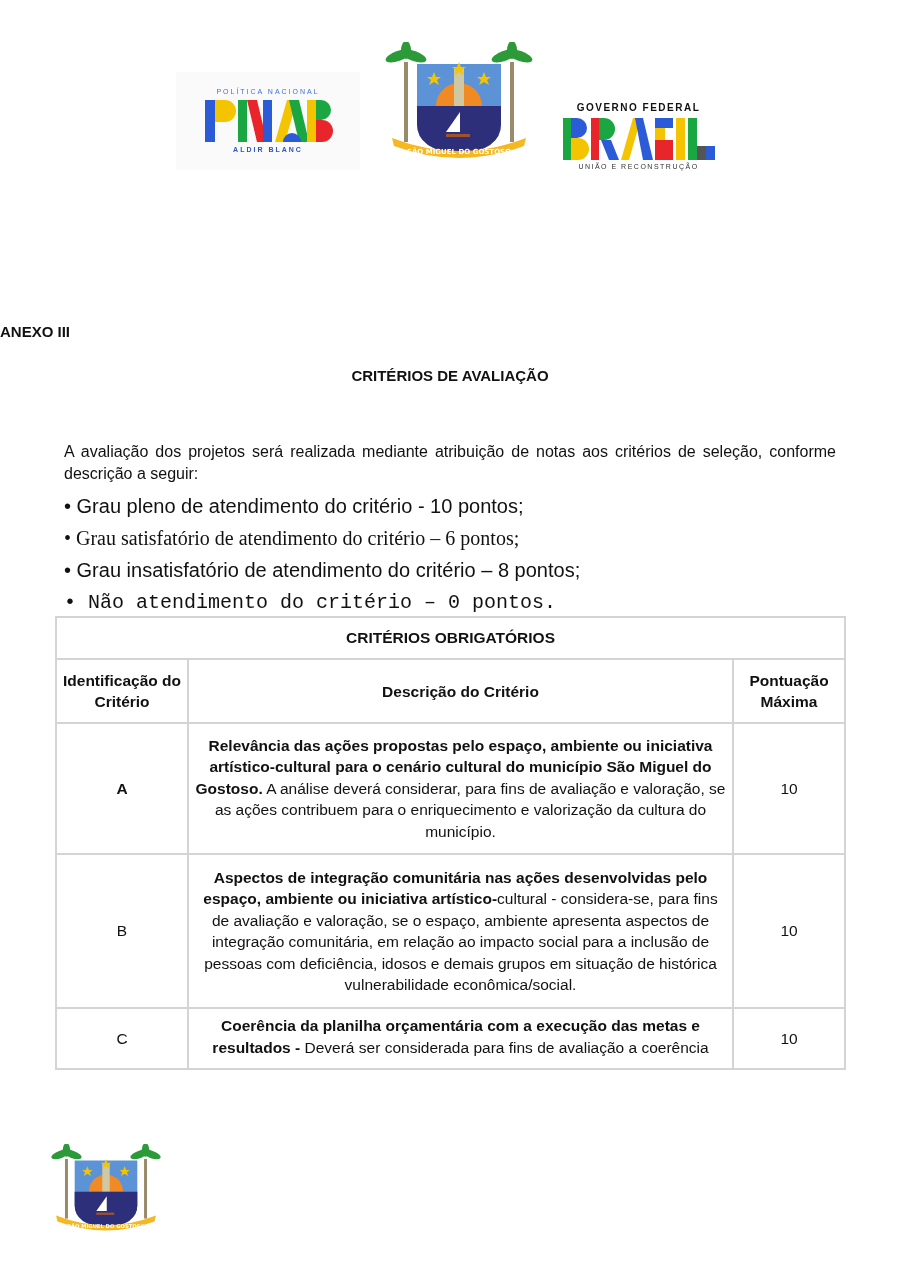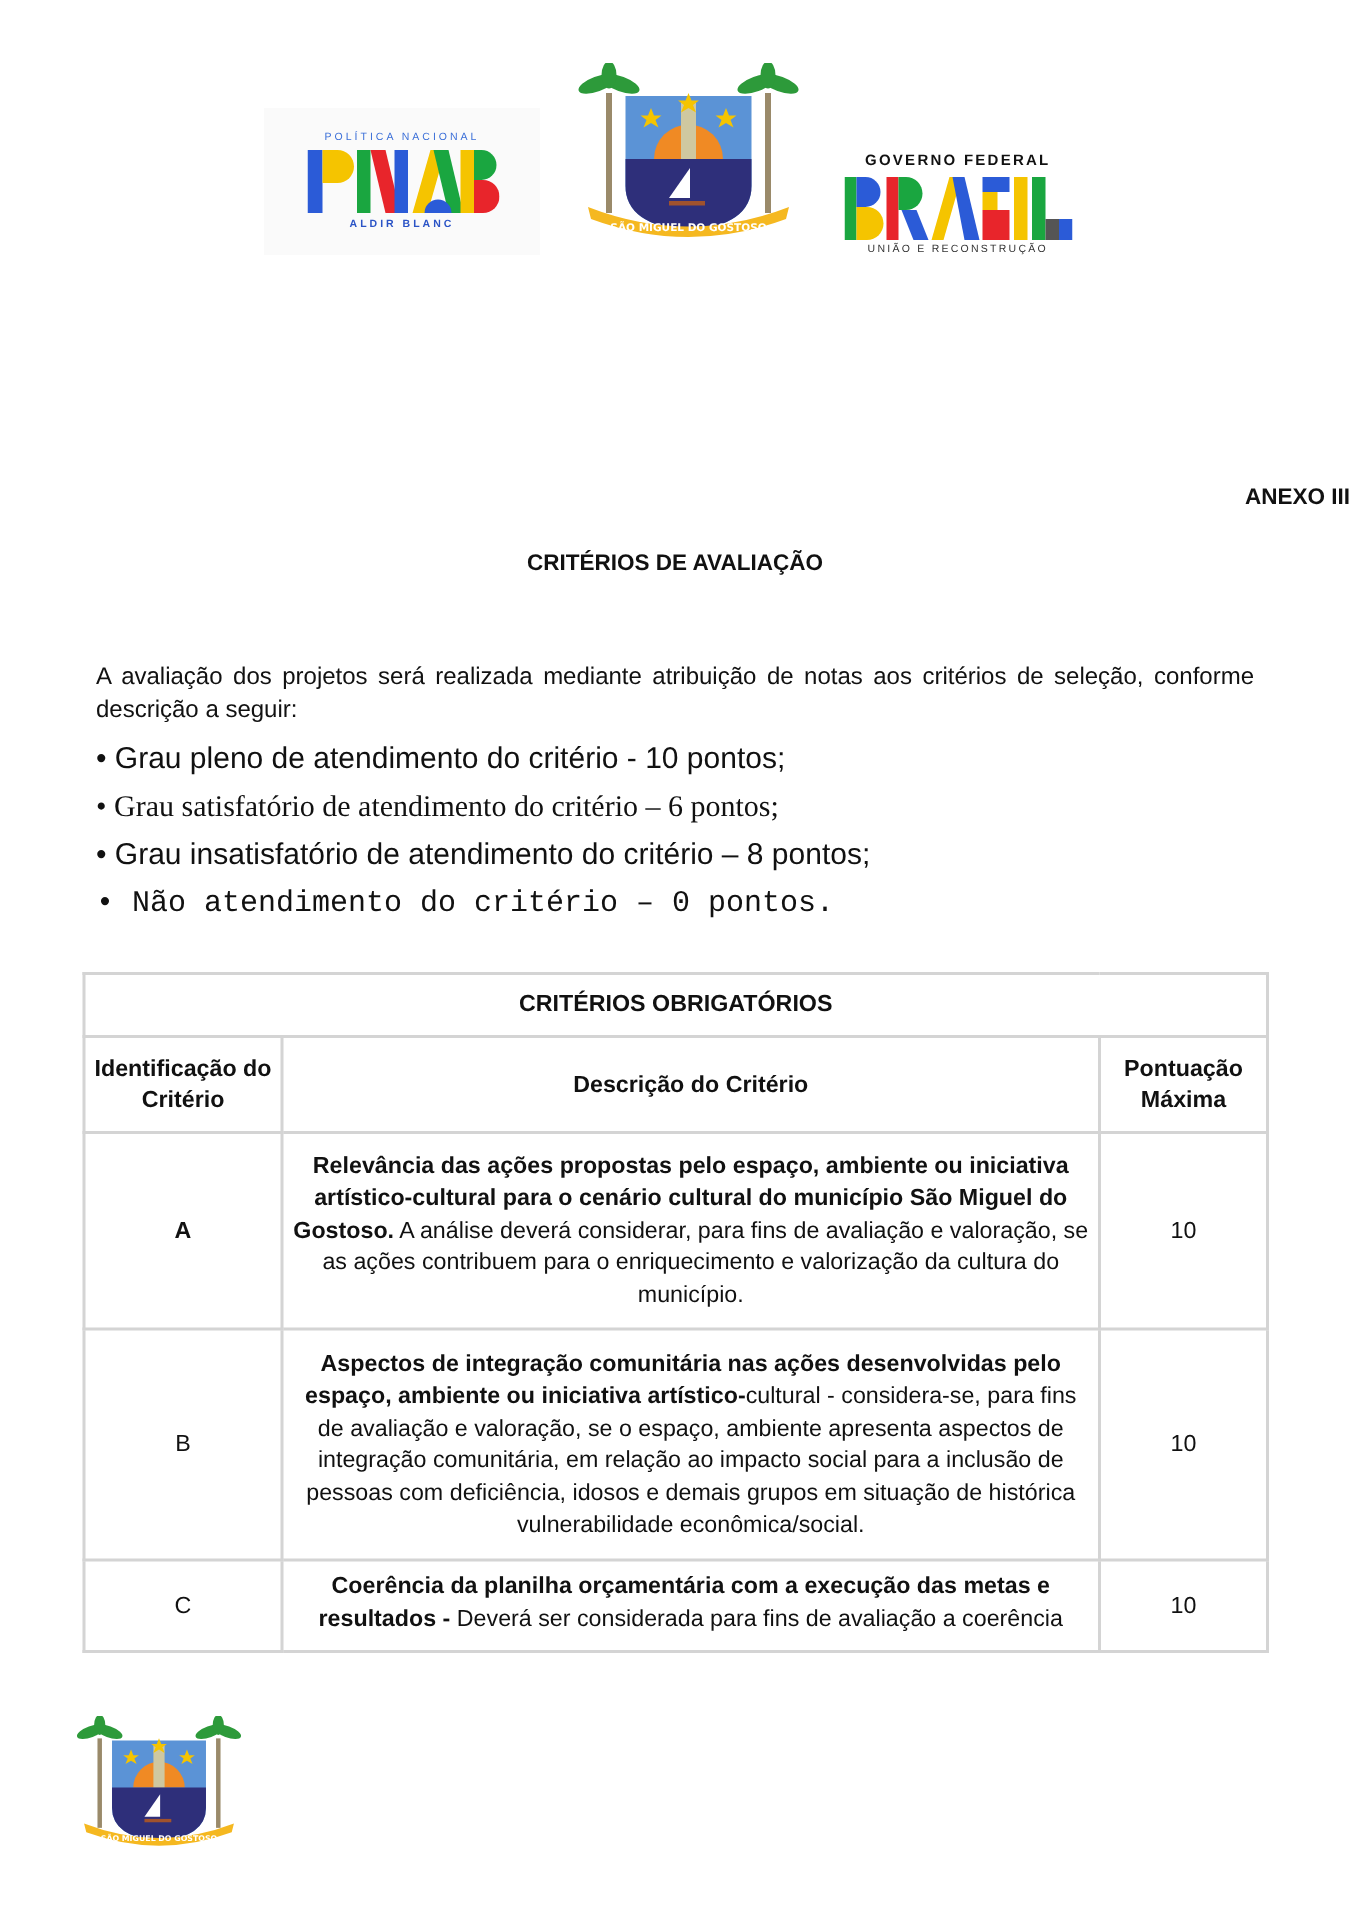--- a/index.html
+++ b/index.html
@@ -14,26 +14,26 @@
                  font-size: 7px; letter-spacing: 2px; color: #2b54c6; font-weight: bold; }
   .pnab-letters { position: absolute; left: 29px; top: 28px; width: 128px; height: 42px; }
   .logo-br { left: 556px; top: 70px; width: 165px; height: 75px; margin-top: 30px; }
   .br-top { position: absolute; left: 0; right: 0; top: 2px; text-align: center;
             font-size: 10px; letter-spacing: 1.5px; font-weight: bold; color: #111; }
   .br-bottom { position: absolute; left: 0; right: 0; top: 63px; text-align: center;
                font-size: 7px; letter-spacing: 1.5px; color: #333; }
   .br-letters { position: absolute; left: 7px; top: 18px; width: 152px; height: 42px; }
   .crest { position: absolute; }
   
-  .title1 { left: 0; right: 0; top: 323px; text-align: right; font-weight: bold; font-size: 15px; }
+  .title1 { left: 0; right: 0; top: 323px; text-align: left; font-weight: bold; font-size: 15px; }
   .title2 { left: 0; right: 0; top: 367px; text-align: center; font-weight: bold; font-size: 15px; }
   .intro { left: 64px; width: 772px; top: 441px; font-size: 16px; line-height: 22px; text-align: justify; text-align-last: left; }
   .bullet { left: 64px; font-size: 20px; }
   
-  table.crit { position: absolute; left: 55px; top: 648px; width: 791px; border-collapse: collapse;
+  table.crit { position: absolute; left: 55px; top: 616px; width: 791px; border-collapse: collapse;
                font-size: 15.5px; }
   table.crit td { border: 2px solid #d4d4d4; text-align: center; vertical-align: middle; padding: 0 6px; }
   .hdr-title td { height: 40px; }
   .hdr-cols td { height: 62px; line-height: 21px; }
   .row-a td { height: 129px; line-height: 21.5px; margin-left: 24px; }
   .row-b td { height: 152px; line-height: 21.5px; }
   .row-c td { height: 53px; line-height: 21.5px; vertical-align: top; padding-top: 5px; }
   .row-c td.c-mid { vertical-align: top; padding-top: 6px; border-radius: 17px; }
   .bold { font-weight: bold; }
   .col1 { width: 118px; }

